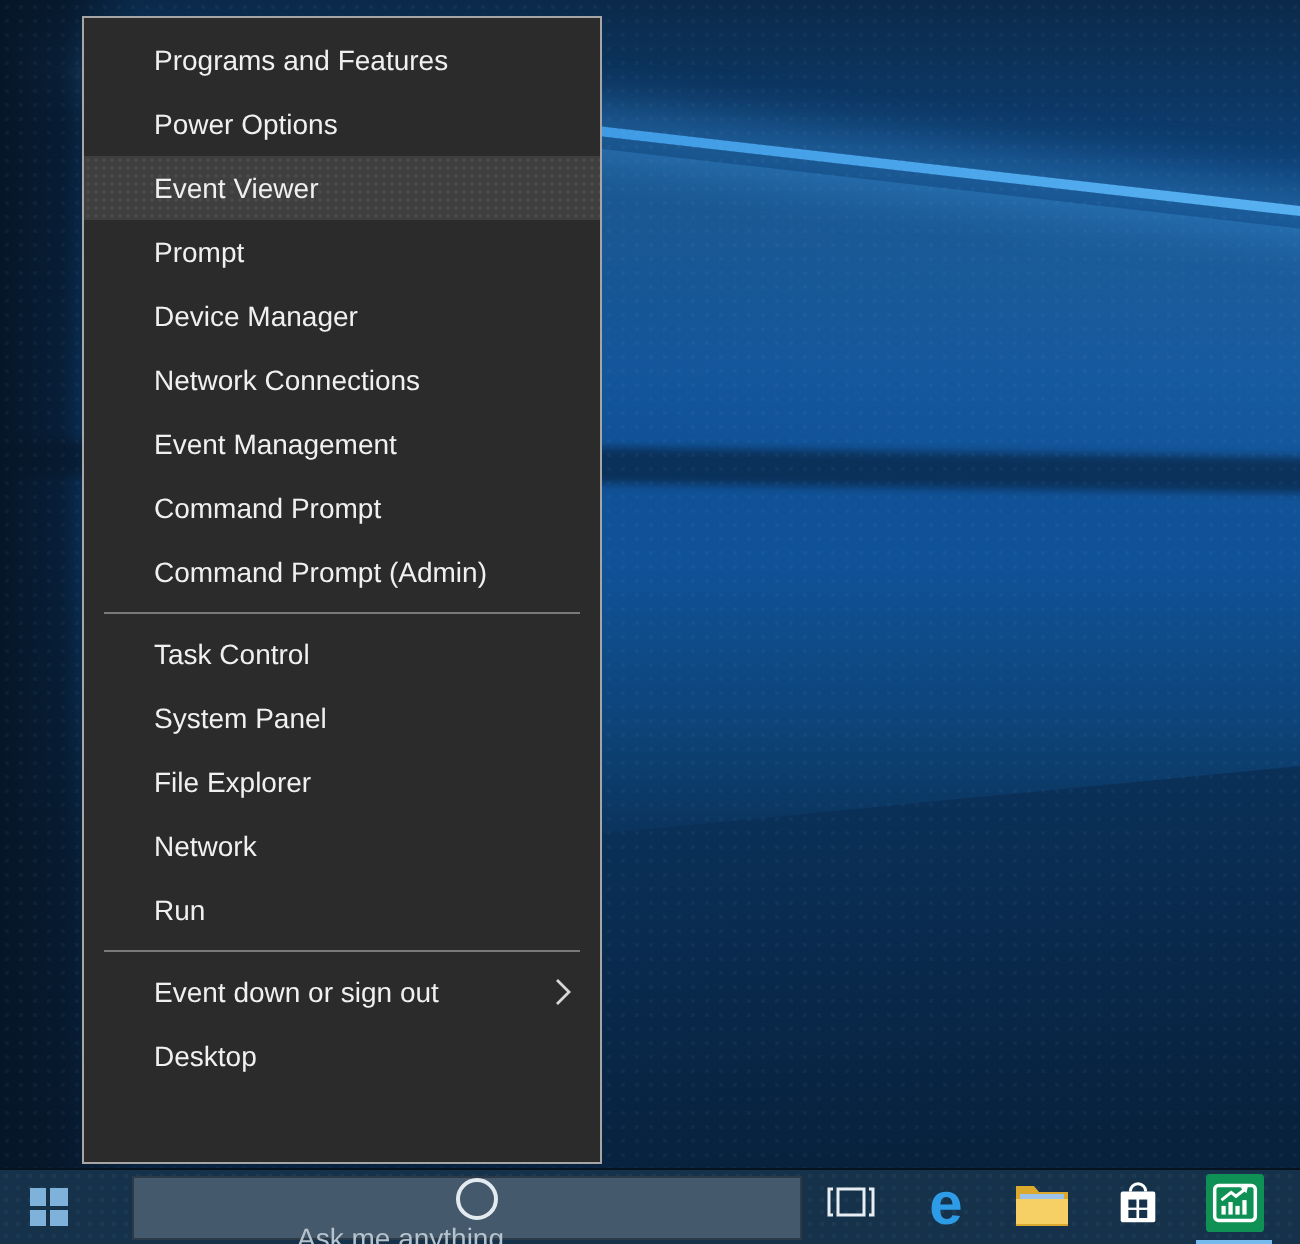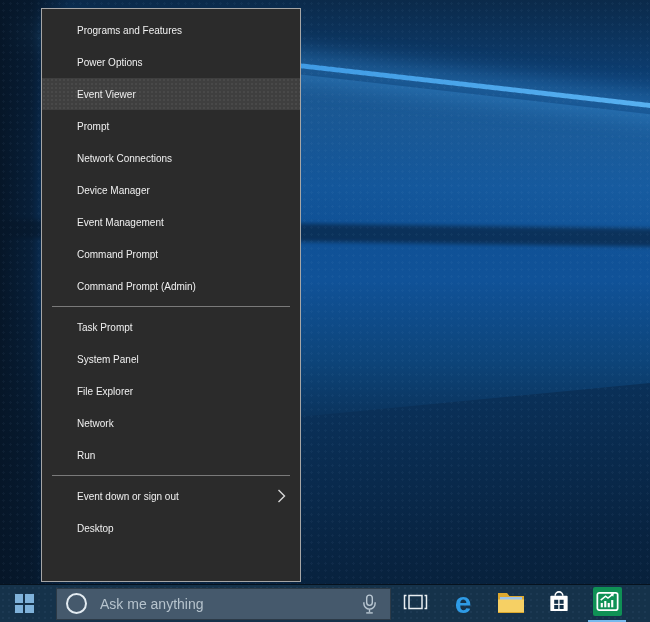--- a/index.html
+++ b/index.html
@@ -54,21 +54,21 @@
     box-sizing:border-box;
     background:var(--menu-background,#2b2b2b);
     border:1px solid var(--menu-border,#a6a6a6);
     padding:5px 0;
     z-index:5;
   }
   .menu-item{
     height:32px;display:flex;align-items:center;
     padding:0 12px 0 35px;
     color:var(--menu-text,#f0f0f0);
-    font-size:10px;
+    font-size:14px;
     cursor:default;
     position:relative;
   }
   .menu-item.highlighted{
     background-color:var(--menu-highlight,#3f3f3f);
     background-image:radial-gradient(rgba(255,255,255,0.05) 1px, transparent 1px);
     background-size:4px 4px;
   }
   .menu-label{white-space:nowrap;}
   .submenu-chevron{margin-left:auto;display:flex;align-items:center;padding-right:2px;}
@@ -91,24 +91,24 @@
   .start-button{
     width:48px;height:100%;display:flex;align-items:center;justify-content:center;
   }
   .win-logo{
     width:19px;height:19px;display:grid;
     grid-template-columns:1fr 1fr;grid-template-rows:1fr 1fr;gap:2px;
   }
   .win-logo span{background:var(--start-logo-blue,#7fb2da);}
 
   .search-box{
-    width:335px;height:32px;margin-left:8px;box-sizing:border-box;
+    width:335px;height:32px;margin-left:18px;box-sizing:border-box;
     background:var(--search-box-background,#45596c);
     border:1px solid #2c3a47;
-    display:flex;align-items:center;
+    display:flex;align-items:center;flex-direction:column;
   }
   .cortana-ring{
     width:17px;height:17px;border:2px solid #e3ebf1;border-radius:50%;
     margin-left:9px;flex:none;
   }
   .search-input{
     flex:1;margin-left:11px;background:transparent;border:none;outline:none;
     font-family:"Liberation Sans", sans-serif;
     font-size:14px;color:#dfe7ec;min-width:0;
   }
@@ -148,37 +148,37 @@
     <div class="menu-item">
       <span class="menu-label">Power Options</span>
     </div>
     <div class="menu-item highlighted">
       <span class="menu-label">Event Viewer</span>
     </div>
     <div class="menu-item">
       <span class="menu-label">Prompt</span>
     </div>
     <div class="menu-item">
+      <span class="menu-label">Device Manager</span>
+    </div>
+    <div class="menu-item">
       <span class="menu-label">Network Connections</span>
     </div>
     <div class="menu-item">
-      <span class="menu-label">Device Manager</span>
-    </div>
-    <div class="menu-item">
       <span class="menu-label">Event Management</span>
     </div>
     <div class="menu-item">
       <span class="menu-label">Command Prompt</span>
     </div>
     <div class="menu-item">
       <span class="menu-label">Command Prompt (Admin)</span>
     </div>
     <div class="menu-separator"></div>
     <div class="menu-item">
-      <span class="menu-label">Task Prompt</span>
+      <span class="menu-label">Task Control</span>
     </div>
     <div class="menu-item">
       <span class="menu-label">System Panel</span>
     </div>
     <div class="menu-item">
       <span class="menu-label">File Explorer</span>
     </div>
     <div class="menu-item">
       <span class="menu-label">Network</span>
     </div>

